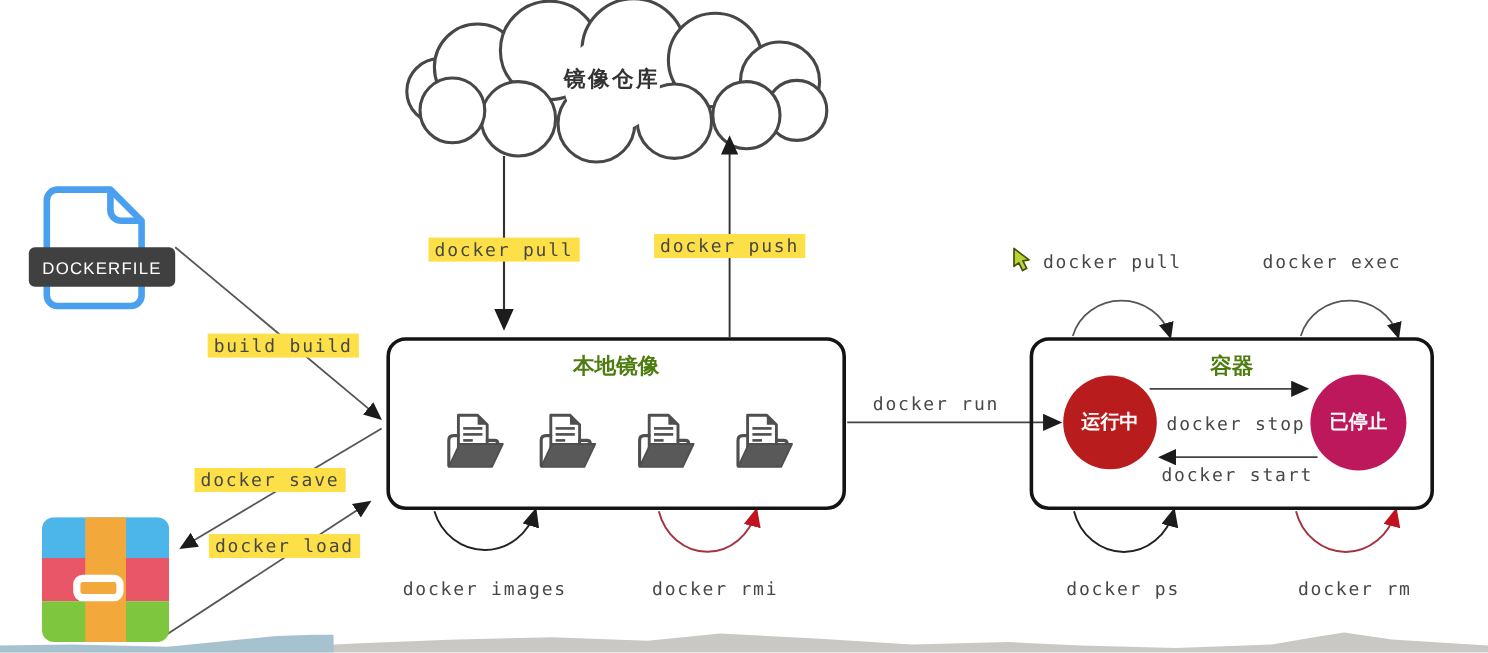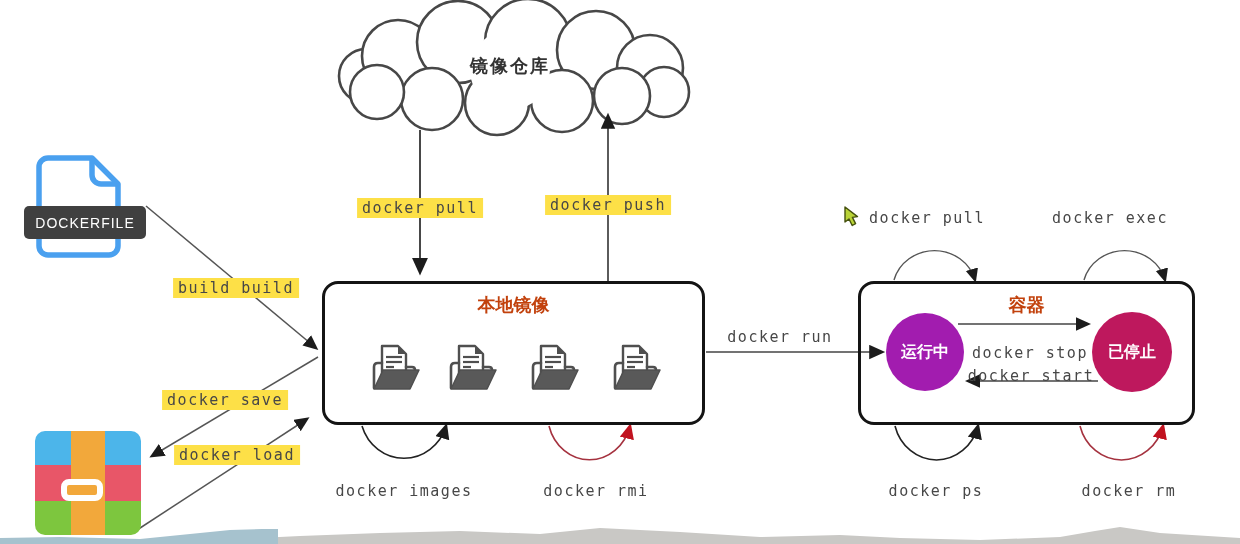--- a/index.html
+++ b/index.html
@@ -7,25 +7,25 @@
           font-family:"Liberation Sans",sans-serif;}
   #shapes{position:absolute;left:0;top:0;width:1240px;height:544px;}
 
   .cmd-label{position:absolute;transform:translate(-50%,-50%);white-space:nowrap;
              font-family:"DejaVu Sans Mono",monospace;font-size:15px;letter-spacing:1.5px;
              color:#474747;}
   .masked{background:#fde047;padding:1px 5px;}
 
   .dbox{position:absolute;border:3px solid #141414;border-radius:16px;background:transparent;}
   .dbox-title{position:absolute;left:50%;top:9px;transform:translateX(-50%);
-              font-size:18px;font-weight:600;color:#c2410c;white-space:nowrap;}
+              font-size:18px;font-weight:600;color:#4d7c0f;white-space:nowrap;}
 
   .state-circle{position:absolute;border-radius:50%;display:flex;align-items:center;
                 justify-content:center;color:#fff;font-size:16px;font-weight:600;white-space:nowrap;}
-  #circle-running{left:886px;top:313px;width:78px;height:78px;background:#a21caf;text-align:right;}
+  #circle-running{left:886px;top:313px;width:78px;height:78px;background:#b91c1c;text-align:right;}
   #circle-stopped{left:1092px;top:312px;width:80px;height:80px;background:#be185d;}
 
   #dockerfile-banner{position:absolute;left:24px;top:206px;width:122px;height:33px;
                      background:#404040;border-radius:5px;display:flex;align-items:center;
                      justify-content:center;color:#fff;font-weight:normal;font-size:14px;
                      letter-spacing:1px;}
 
   #archive-icon{position:absolute;left:35px;top:431px;width:106px;height:104px;
                 border-radius:10px;overflow:hidden;}
   #archive-icon .stripe{width:100%;}
@@ -136,21 +136,21 @@
     <div id="archive-buckle"></div>
   </div>
 
   <div class="cmd-label masked" style="left:420px;top:208px;">docker pull</div>
   <div class="cmd-label masked" style="left:608px;top:205px;">docker push</div>
   <div class="cmd-label masked" style="left:236px;top:288px;">build build</div>
   <div class="cmd-label masked" style="left:225px;top:400px;">docker save</div>
   <div class="cmd-label masked" style="left:237px;top:455px;">docker load</div>
   <div class="cmd-label" style="left:780px;top:337px;">docker run</div>
   <div class="cmd-label" style="left:1030px;top:326px;margin-top:27px;">docker stop</div>
-  <div class="cmd-label" style="left:1031px;top:376px;">docker start</div>
+  <div class="cmd-label" style="left:1031px;top:396px;">docker start</div>
   <div class="cmd-label" style="left:404px;top:491px;">docker images</div>
   <div class="cmd-label" style="left:596px;top:491px;">docker rmi</div>
   <div class="cmd-label" style="left:927px;top:218px;">docker pull</div>
   <div class="cmd-label" style="left:1110px;top:218px;">docker exec</div>
   <div class="cmd-label" style="left:936px;top:491px;">docker ps</div>
   <div class="cmd-label" style="left:1129px;top:491px;">docker rm</div>
 
 </div>
 
 </body></html>

